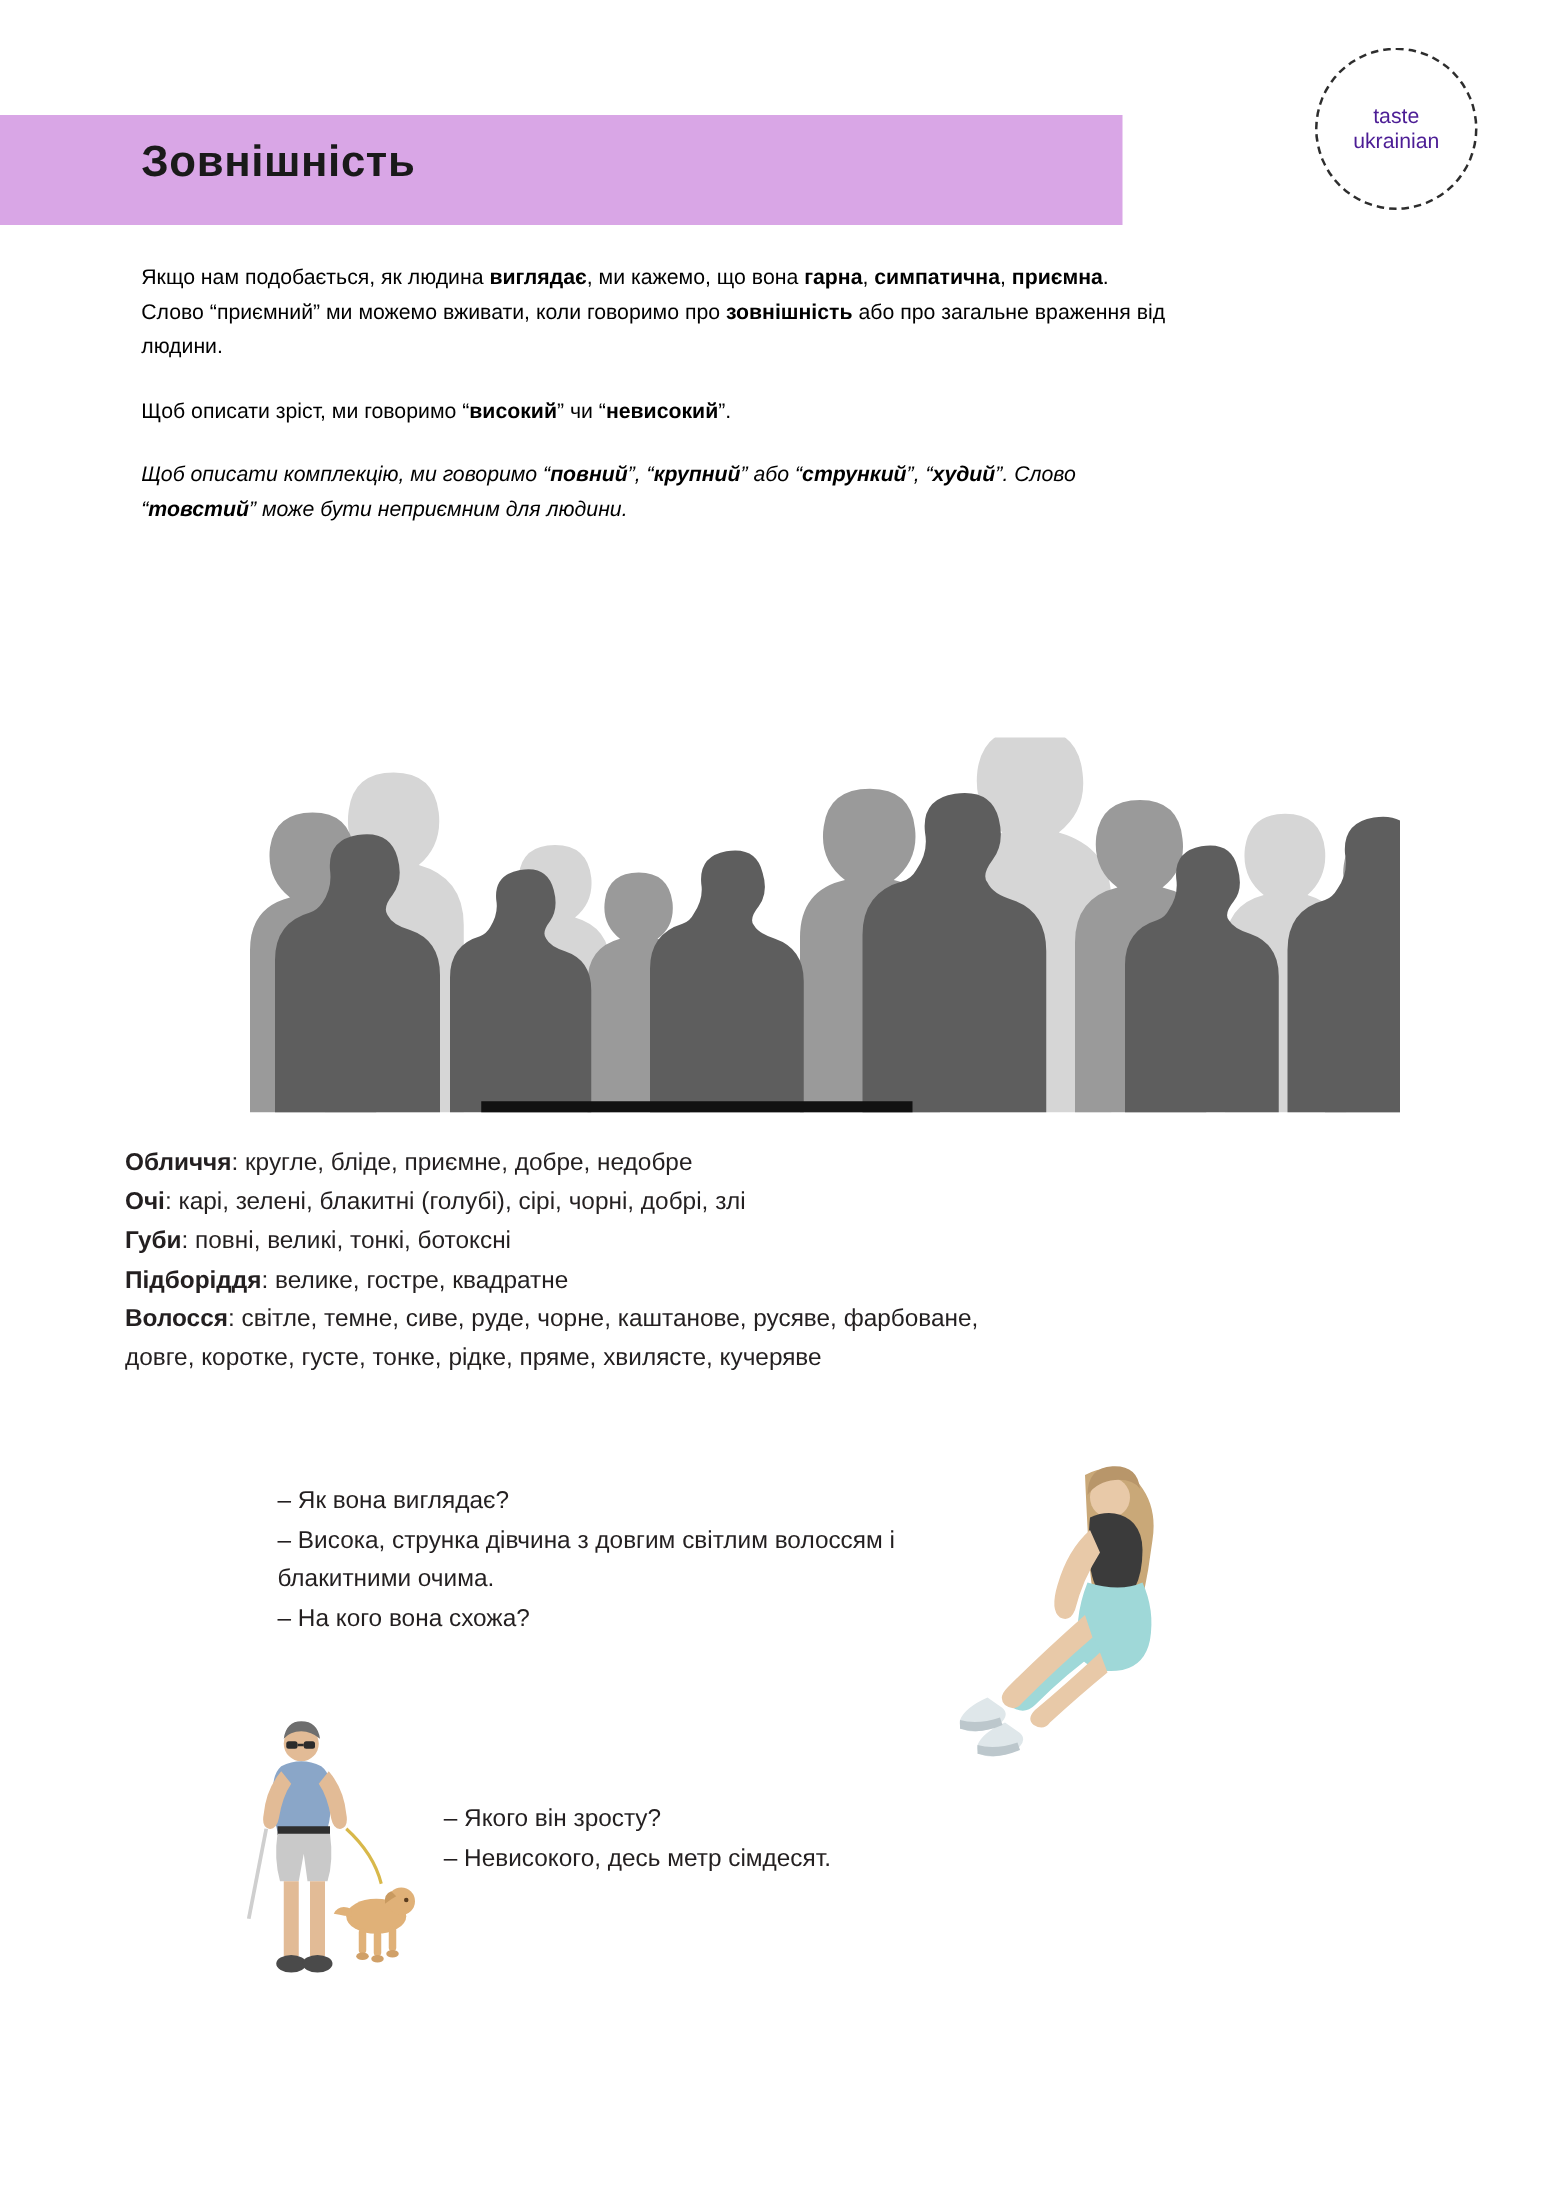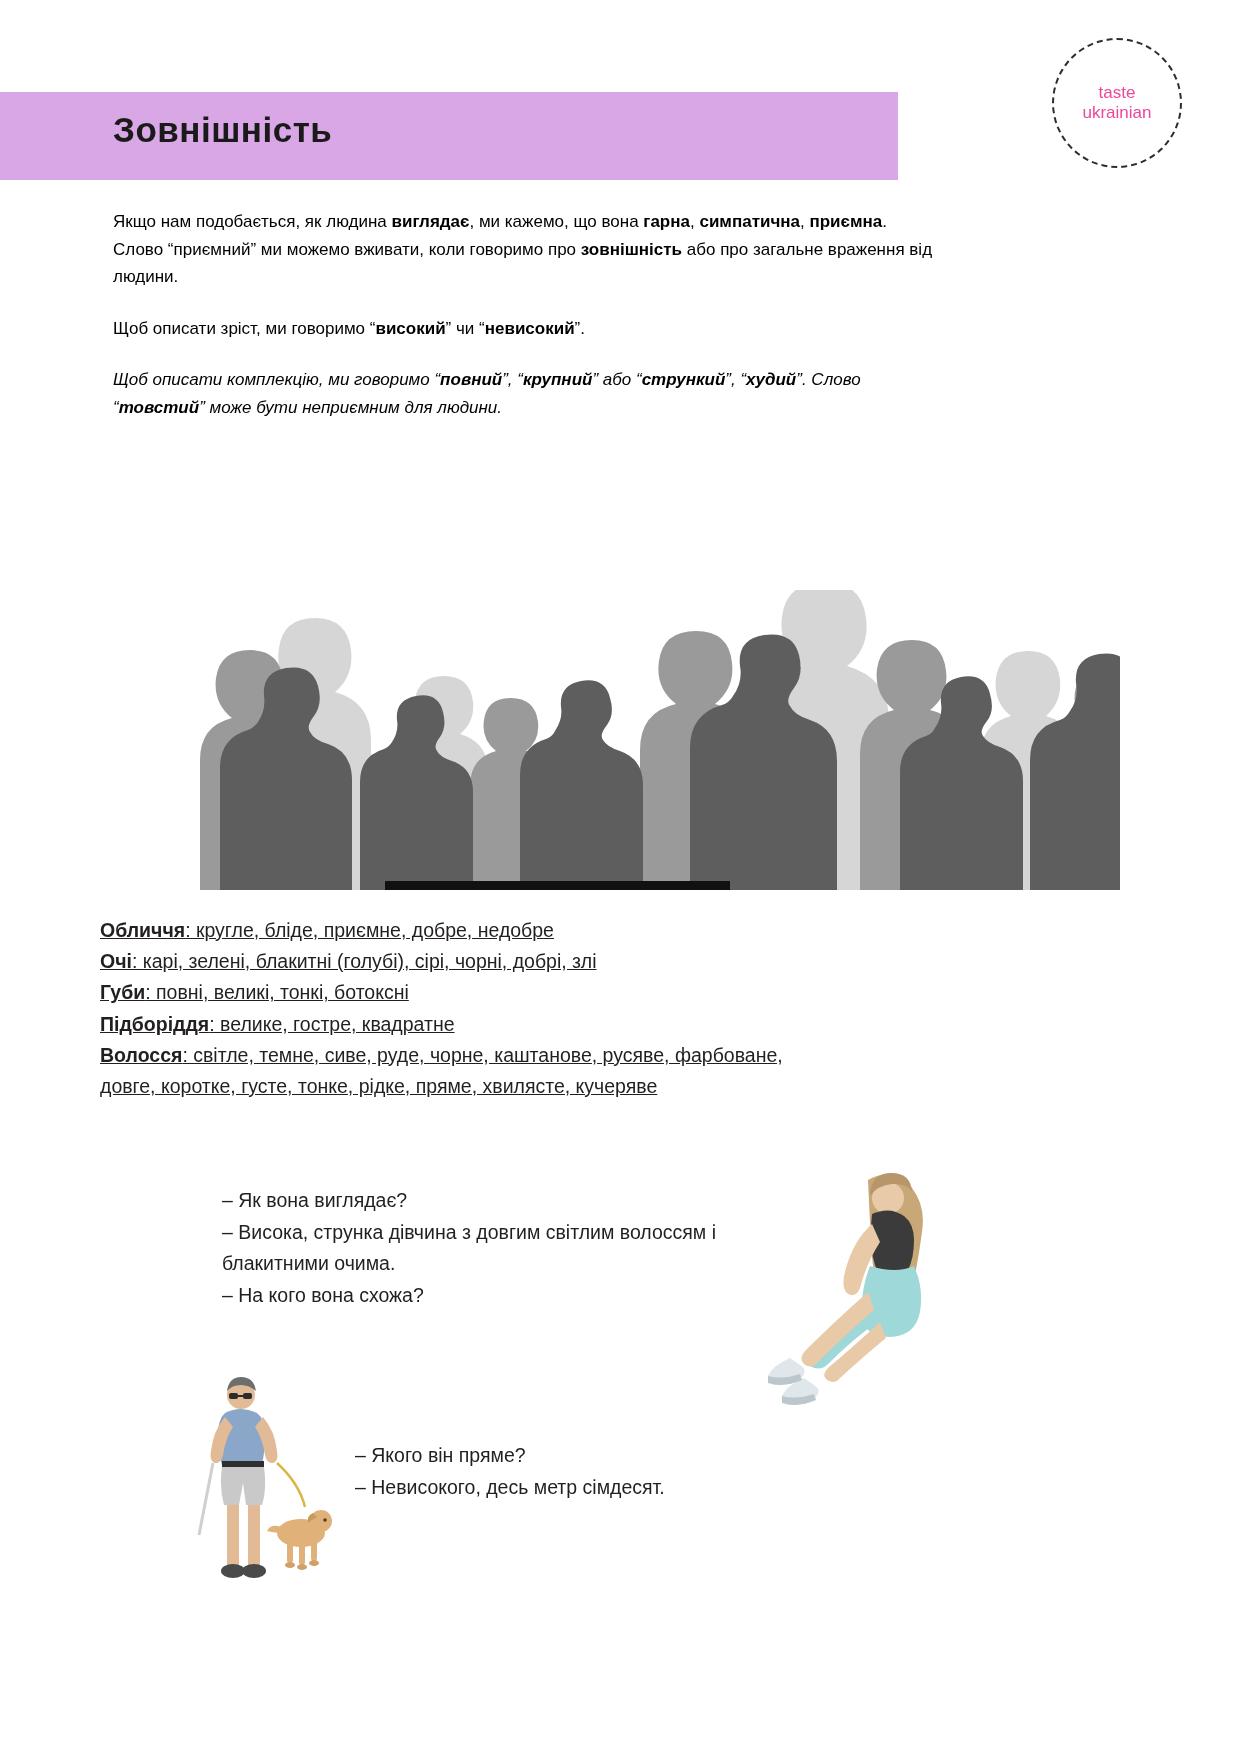--- a/index.html
+++ b/index.html
@@ -43,21 +43,21 @@
     width: 126px;
     height: 126px;
     border: 2px dashed #2d2d2d;
     border-radius: 50%;
     display: flex;
     flex-direction: column;
     align-items: center;
     justify-content: center;
     line-height: 1.2;
     font-size: 17px;
-    color: #ec4899;
+    color: #4c1d95;
     text-align: center;
   }
 
   
   .content {
     position: absolute;
     left: 113px;
     top: 208px;
     width: 820px;
     font-size: 17px;
@@ -80,21 +80,21 @@
 
   
   .vocab {
     position: absolute;
     left: 100px;
     top: 915px;
     width: 960px;
     font-size: 19.5px;
     line-height: 1.60;
   }
-  .vocab .line { margin: 0; text-decoration: underline; }
+  .vocab .line { margin: 0; }
   .vocab .term { font-weight: bold; }
 
   
   .dialogue-one {
     position: absolute;
     left: 222px;
     top: 1185px;
     width: 680px;
     font-size: 19.5px;
     line-height: 1.62;
@@ -215,21 +215,21 @@
   <path d="M120 160 q-28 26-52 46 q-7 7-1 12 q8 5 13-2 q24-22 46-40z" fill="#e8c9a8"></path>
 
   <path d="M30 196 q-18 8-22 18 q-2 8 8 9 q16 1 26-8 q6-7-2-12 z" fill="#dfe7ea"></path>
   <path d="M44 216 q-18 8-22 18 q-2 8 8 9 q16 1 26-8 q6-7-2-12 z" fill="#dfe7ea"></path>
   <path d="M8 214 q14 4 32-2 l2 6 q-18 8-34 3z" fill="#bcc7cc"></path>
   <path d="M22 234 q14 4 32-2 l2 6 q-18 8-34 3z" fill="#bcc7cc"></path>
 </svg>
 </div>
 
 <div class="dialogue-two">
-  <p class="line">– Якого він пряме?</p>
+  <p class="line">– Якого він зросту?</p>
   <p class="line">– Невисокого, десь метр сімдесят.</p>
 </div>
 
 <div class="man-dog">
 <svg width="145" height="245" viewBox="0 0 145 245" xmlns="http://www.w3.org/2000/svg">
 
   <circle cx="46" cy="20" r="14" fill="#e2bb96"></circle>
   <path d="M32 16 q2-14 14-14 q13 0 15 14 q-7-6-15-6 q-9 0-14 6z" fill="#6e6e6e"></path>
 
   <rect x="34" y="18" width="9" height="6" rx="2" fill="#2b2b2b"></rect>

